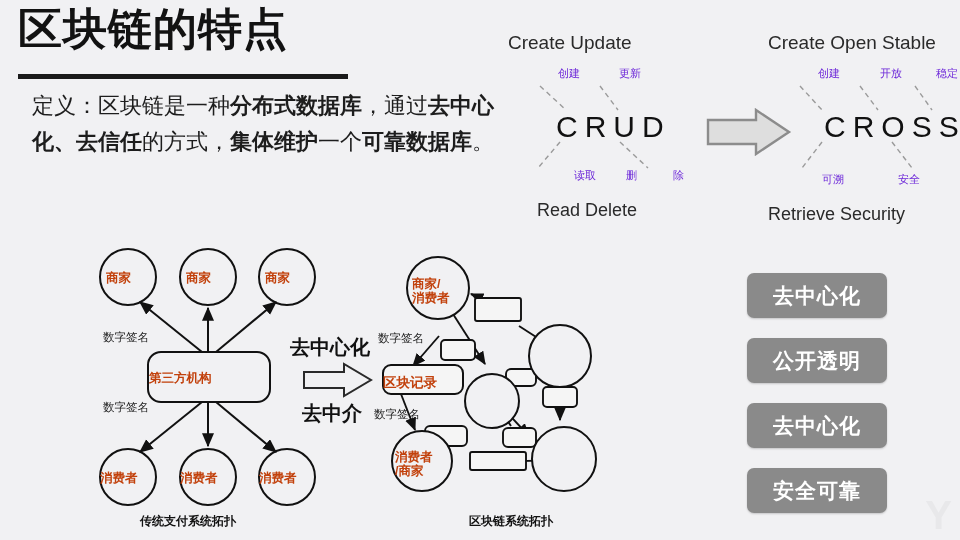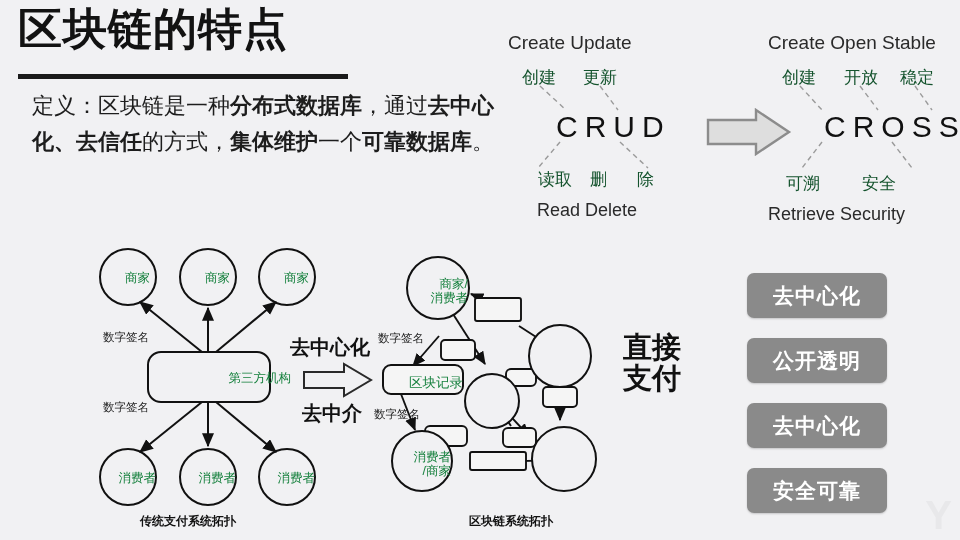--- a/index.html
+++ b/index.html
@@ -24,40 +24,40 @@
     left:18px;top:74px;width:330px;height:5px;background:#1a1a1a;
   }
   #definition{
     left:32px;top:88px;width:480px;
     font-size:22px;line-height:1.62;color:#1d1d1d;
   }
   #definition b{font-weight:bold;}
 
   
   .eng-top{font-size:19px;color:#2a2a2a;white-space:nowrap;}
-  .cn-row{font-size:17px;color:#14532d;white-space:nowrap;}
+  .cn-row{font-size:11px;color:#6d28d9;white-space:nowrap;margin-left:36px;}
   .bigword{
     font-size:30px;font-weight:normal;letter-spacing:7px;
     color:#111;white-space:nowrap;
   }
   .eng-bot{font-size:18px;color:#2a2a2a;white-space:nowrap;}
 
   
   .tag{
     width:140px;height:45px;border-radius:7px;
     background:#8a8a8a;color:#fff;
     font-size:21px;font-weight:bold;letter-spacing:1px;
     display:flex;align-items:center;justify-content:center;
     box-shadow:0 1px 2px rgba(0,0,0,.18);
   }
 
   
   .node-label{
-    font-size:12.5px;font-weight:normal;color:#15803d;
-    text-align:right;line-height:1.15;white-space:nowrap;
+    font-size:12.5px;font-weight:bold;color:#c2410c;
+    text-align:left;line-height:1.15;white-space:nowrap;
   }
   .sig{font-size:11.5px;color:#1d1d1d;white-space:nowrap;}
   .caption{font-size:12px;font-weight:bold;color:#111;white-space:nowrap;}
   .sidecall{
     font-size:29px;font-weight:bold;color:#111;line-height:1.08;
     text-align:center;white-space:nowrap;
   }
   .midcall{font-size:20px;font-weight:bold;color:#111;white-space:nowrap;}
 
   .wm{
@@ -212,24 +212,20 @@
   </div>
   <div class="abs node-label" style="left:395px;top:450px;width:56px;">
     <div>消费者</div>
     <div>/商家</div>
   </div>
   <div class="abs node-label" style="left:383px;top:375px;width:80px;font-size:13.5px;">区块记录</div>
 
   <div class="abs sig" style="left:378px;top:331px;">数字签名</div>
   <div class="abs sig" style="left:374px;top:407px;">数字签名</div>
 
-  <div class="abs sidecall" style="left:606px;top:332px;width:92px;">
-    <div>直接</div>
-    <div>支付</div>
-  </div>
 
   <div class="abs caption" style="left:469px;top:513px;">区块链系统拓扑</div>
 
   <div class="abs tag" style="left:747px;top:273px;">去中心化</div>
   <div class="abs tag" style="left:747px;top:338px;">公开透明</div>
   <div class="abs tag" style="left:747px;top:403px;">去中心化</div>
   <div class="abs tag" style="left:747px;top:468px;">安全可靠</div>
 
   <div class="abs wm">Y</div>
 

